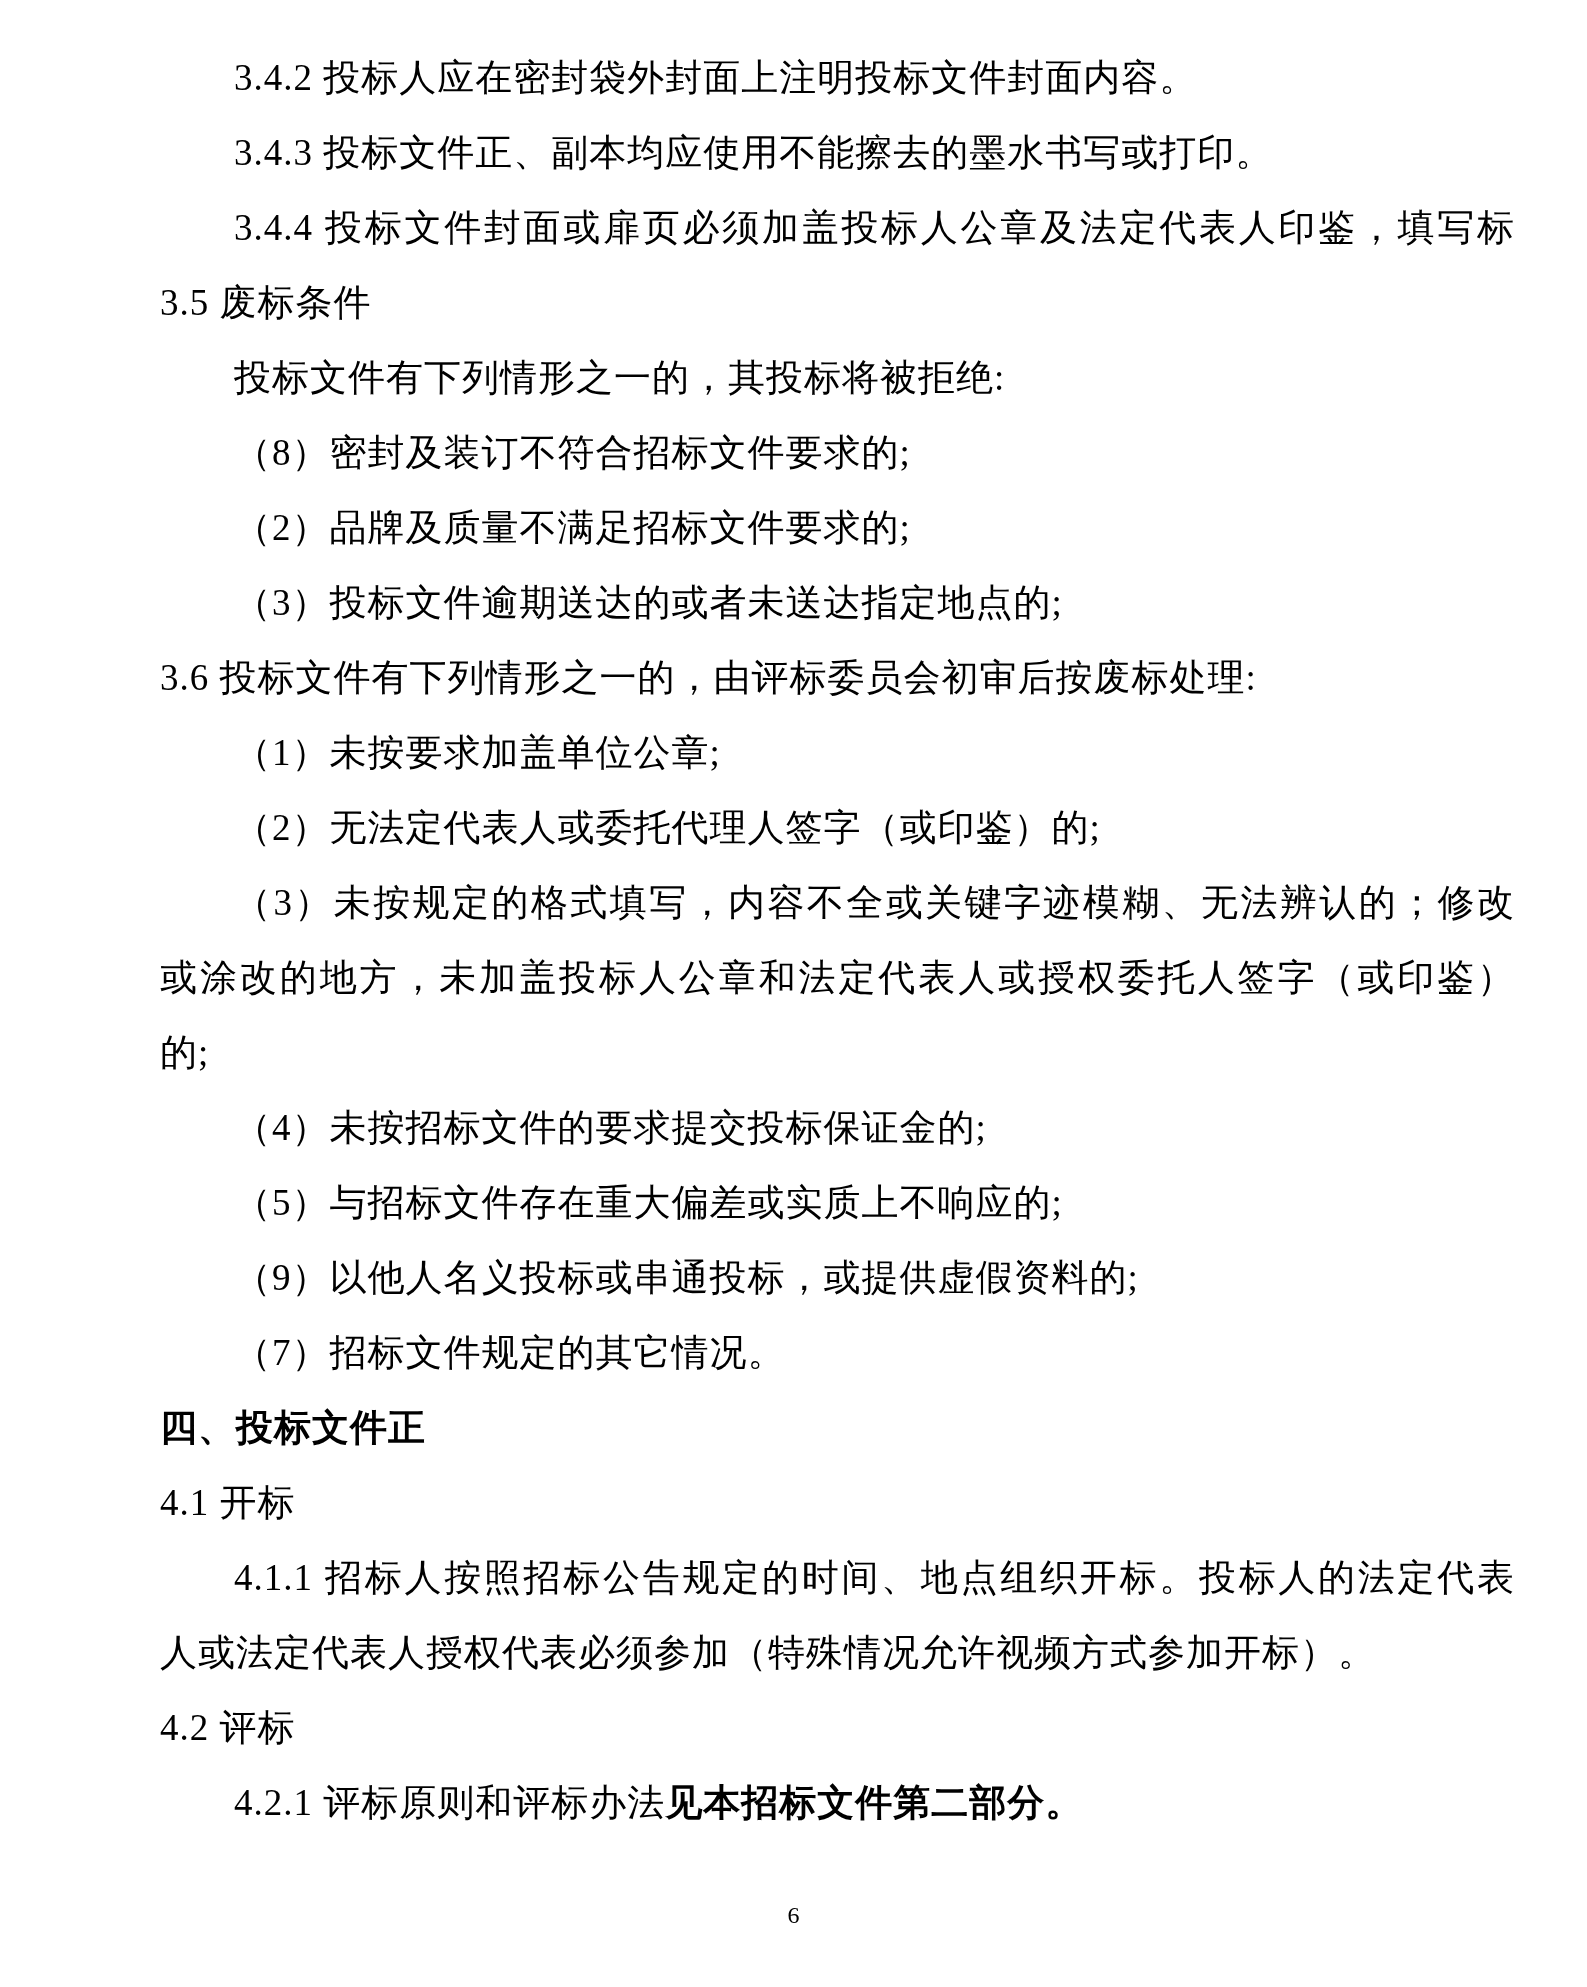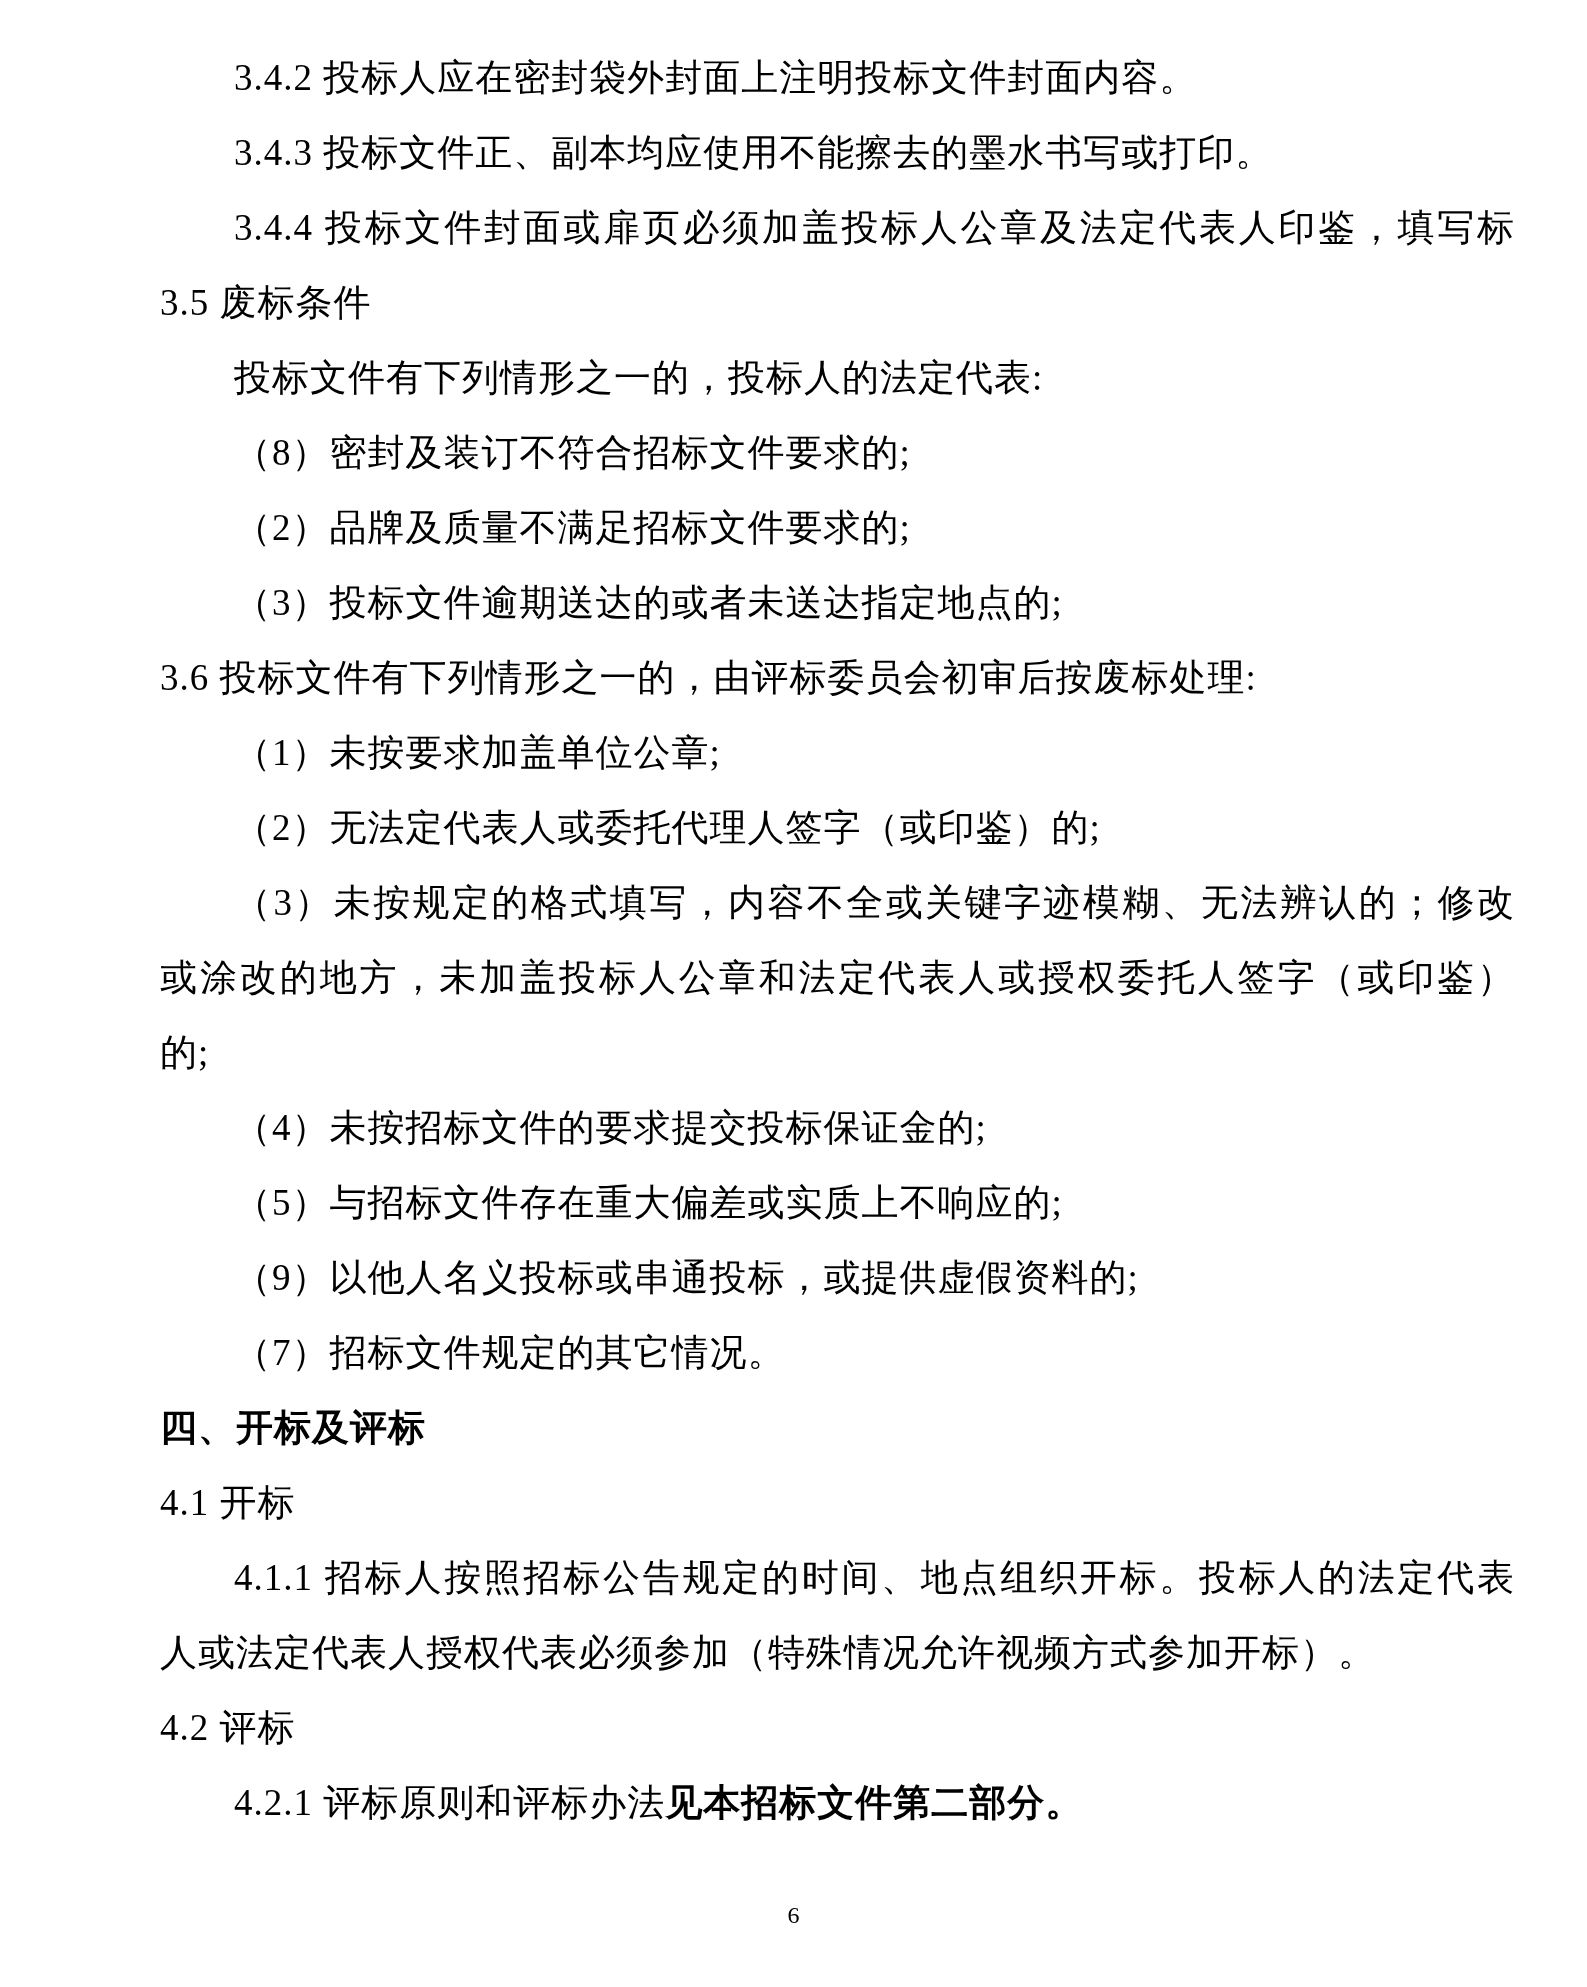--- a/index.html
+++ b/index.html
@@ -49,35 +49,35 @@
 </style>
 </head>
 <body>
 
 <div class="page">
   <div class="content">
     <div class="line indent">3.4.2 投标人应在密封袋外封面上注明投标文件封面内容。</div>
     <div class="line indent">3.4.3 投标文件正、副本均应使用不能擦去的墨水书写或打印。</div>
     <div class="line indent stretch">3.4.4 投标文件封面或扉页必须加盖投标人公章及法定代表人印鉴，填写标</div>
     <div class="line">3.5 废标条件</div>
-    <div class="line indent">投标文件有下列情形之一的，投标人的法定代表:</div>
+    <div class="line indent">投标文件有下列情形之一的，其投标将被拒绝:</div>
     <div class="line indent">（8）密封及装订不符合招标文件要求的;</div>
     <div class="line indent">（2）品牌及质量不满足招标文件要求的;</div>
     <div class="line indent">（3）投标文件逾期送达的或者未送达指定地点的;</div>
     <div class="line">3.6 投标文件有下列情形之一的，由评标委员会初审后按废标处理:</div>
     <div class="line indent">（1）未按要求加盖单位公章;</div>
     <div class="line indent">（2）无法定代表人或委托代理人签字（或印鉴）的;</div>
     <div class="line indent stretch">（3）未按规定的格式填写，内容不全或关键字迹模糊、无法辨认的；修改</div>
     <div class="line stretch">或涂改的地方，未加盖投标人公章和法定代表人或授权委托人签字（或印鉴）</div>
     <div class="line">的;</div>
     <div class="line indent">（4）未按招标文件的要求提交投标保证金的;</div>
     <div class="line indent">（5）与招标文件存在重大偏差或实质上不响应的;</div>
     <div class="line indent">（9）以他人名义投标或串通投标，或提供虚假资料的;</div>
     <div class="line indent">（7）招标文件规定的其它情况。</div>
-    <div class="line bold">四、开标及评标</div>
+    <div class="line bold">四、投标文件正</div>
     <div class="line">4.1 开标</div>
     <div class="line indent stretch">4.1.1 招标人按照招标公告规定的时间、地点组织开标。投标人的法定代表</div>
     <div class="line">人或法定代表人授权代表必须参加（特殊情况允许视频方式参加开标）。</div>
     <div class="line">4.2 评标</div>
     <div class="line indent"><span>4.2.1 评标原则和评标办法</span><span class="bold">见本招标文件第二部分。</span></div>
   </div>
   <div class="footer">6</div>
 </div>
 
 </body></html>

